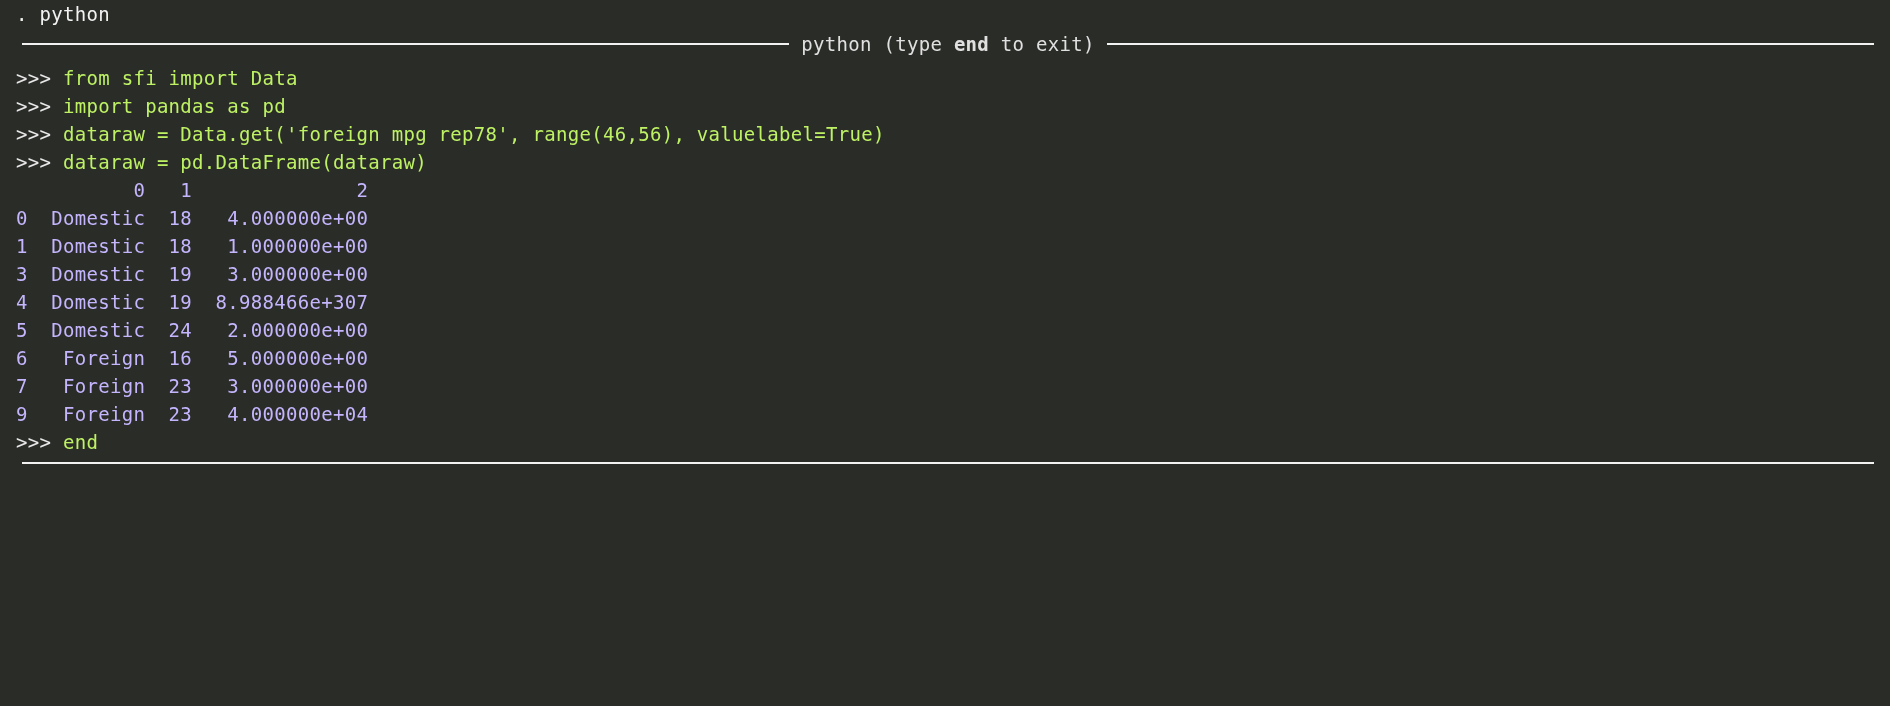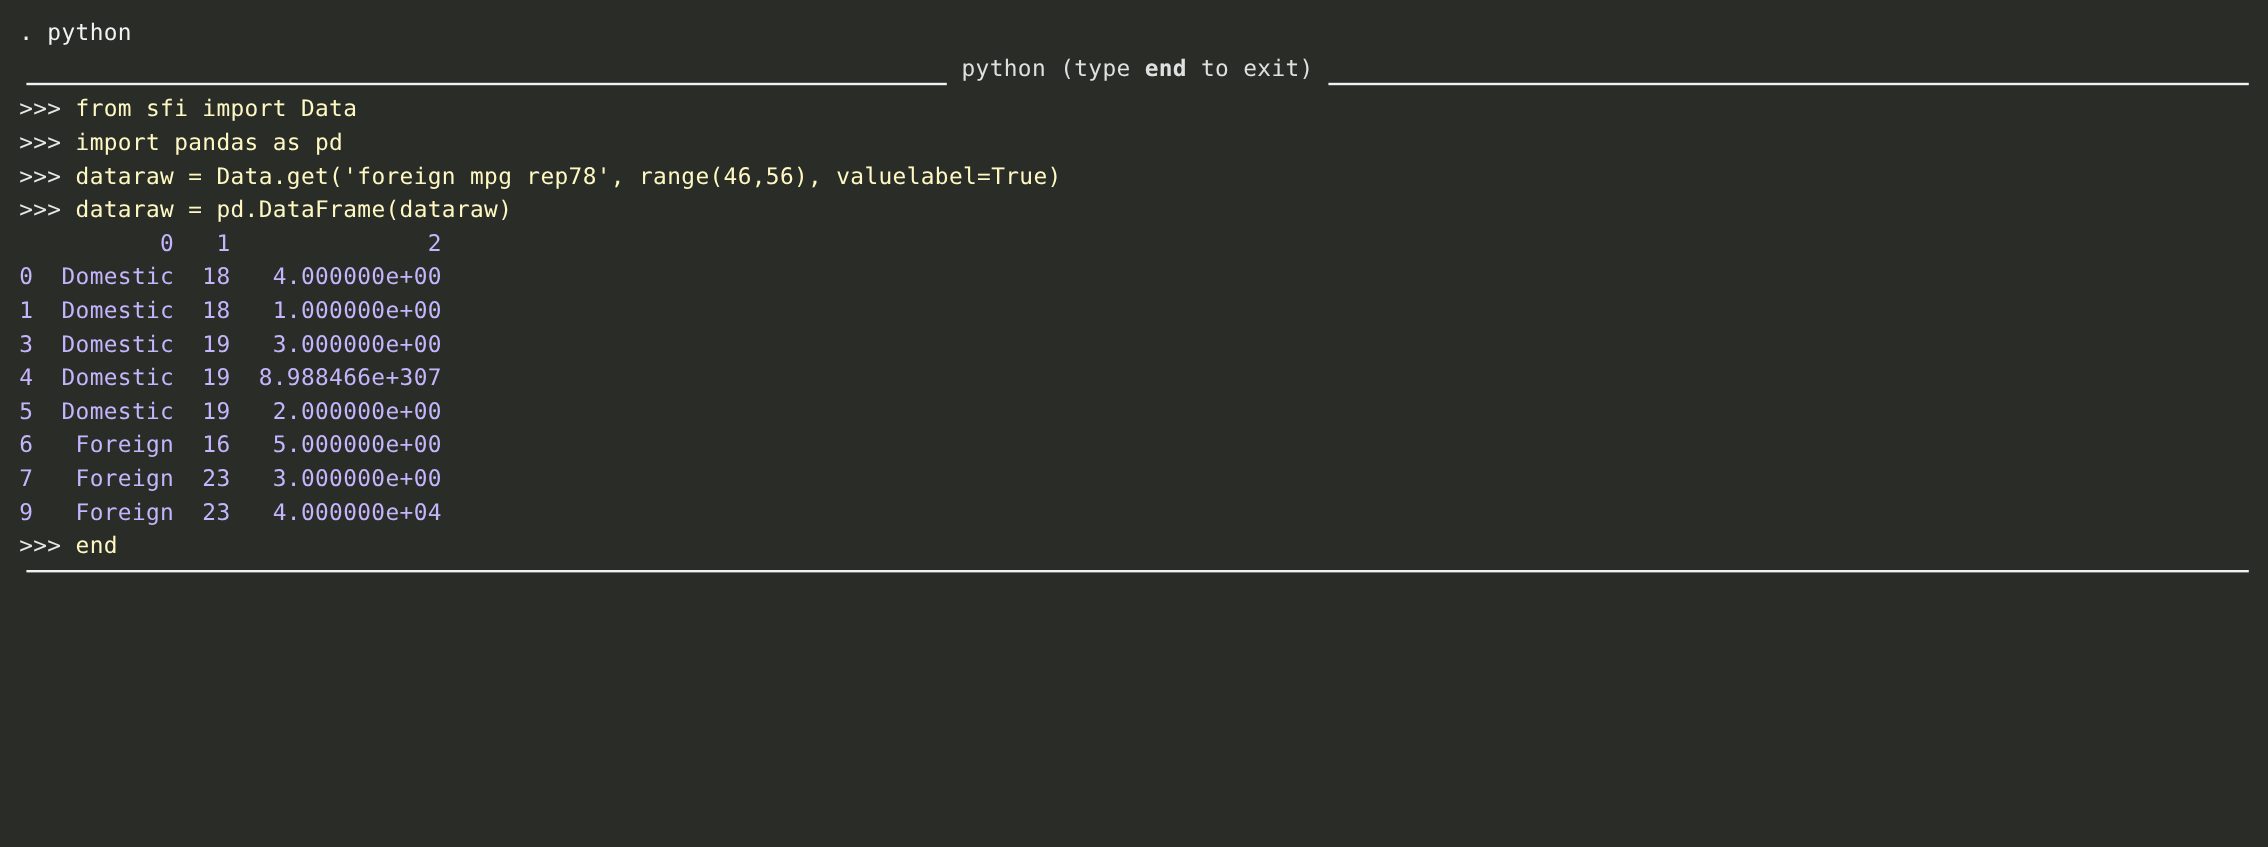--- a/index.html
+++ b/index.html
@@ -11,31 +11,30 @@
     font-size: 19px;
     line-height: 28px;
     letter-spacing: 0.3px;
     width: 1890px;
     height: 706px;
     overflow: hidden;
   }
   .term {
     padding: 0 16px;
     box-sizing: border-box;
-    margin-top: 13px;
   }
   .line {
     white-space: pre;
   }
   .cmd {
     color: #f2f2f2;
   }
   .rule {
     display: flex;
-    align-items: flex-end;
+    align-items: center;
     color: #e0e0e0;
     margin: 2px 0 6px 0;
     padding-left: 6px;
   }
   .hr {
     flex: 1;
     height: 2px;
     background: #f2f2f2;
     border: 0;
   }
@@ -44,21 +43,21 @@
     white-space: pre;
     font-weight: normal;
   }
   .rule .label b {
     font-weight: 700;
   }
   .prompt {
     color: #e8e8e8;
   }
   .code {
-    color: #fef9c3;
+    color: #bef264;
   }
   .df {
     color: #c4b5fd; 
   }
   .bottom-rule {
     height: 2px;
     background: #f2f2f2;
     margin-top: 6px;
     margin-left: 6px;
   }
@@ -79,21 +78,21 @@
   <div class="line"><span class="prompt">&gt;&gt;&gt; </span><span class="code">from sfi import Data</span></div>
   <div class="line"><span class="prompt">&gt;&gt;&gt; </span><span class="code">import pandas as pd</span></div>
   <div class="line"><span class="prompt">&gt;&gt;&gt; </span><span class="code">dataraw = Data.get('foreign mpg rep78', range(46,56), valuelabel=True)</span></div>
   <div class="line"><span class="prompt">&gt;&gt;&gt; </span><span class="code">dataraw = pd.DataFrame(dataraw)</span></div>
 
   <div class="line df">          0   1              2</div>
   <div class="line df">0  Domestic  18   4.000000e+00</div>
   <div class="line df">1  Domestic  18   1.000000e+00</div>
   <div class="line df">3  Domestic  19   3.000000e+00</div>
   <div class="line df">4  Domestic  19  8.988466e+307</div>
-  <div class="line df">5  Domestic  19   2.000000e+00</div>
+  <div class="line df">5  Domestic  24   2.000000e+00</div>
   <div class="line df">6   Foreign  16   5.000000e+00</div>
   <div class="line df">7   Foreign  23   3.000000e+00</div>
   <div class="line df">9   Foreign  23   4.000000e+04</div>
 
   <div class="line"><span class="prompt">&gt;&gt;&gt; </span><span class="code">end</span></div>
 
   <div class="bottom-rule"></div>
 
 </div>
 

